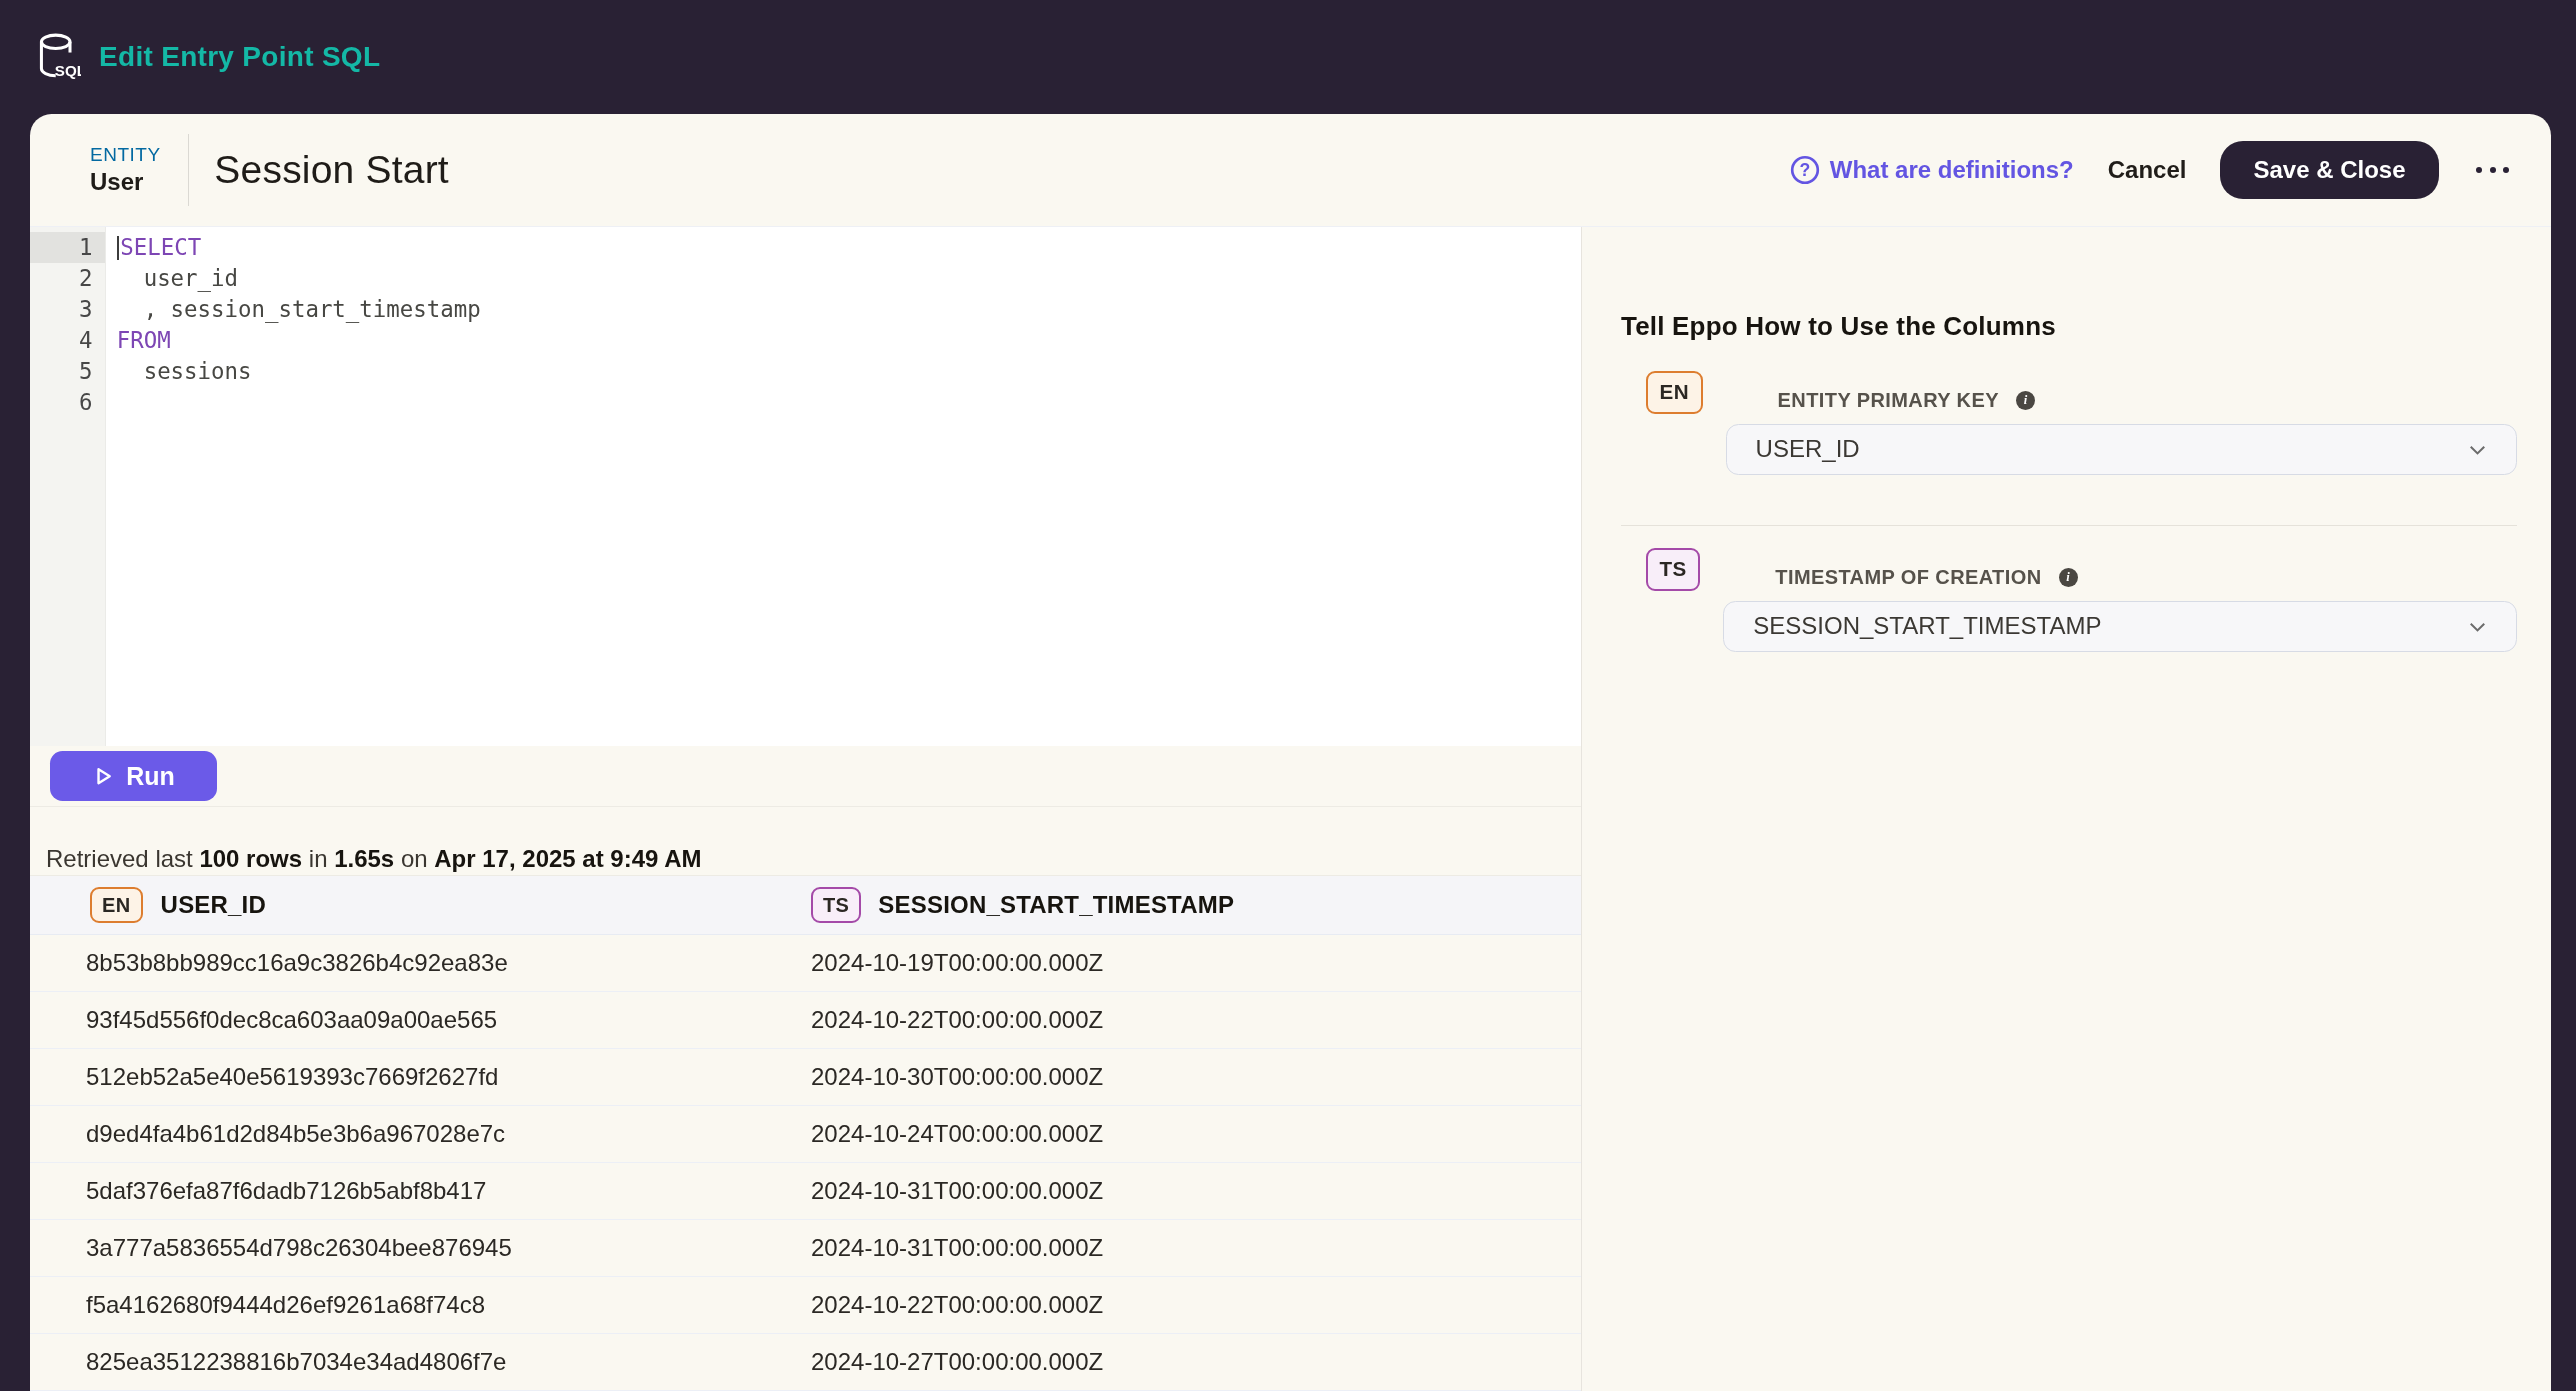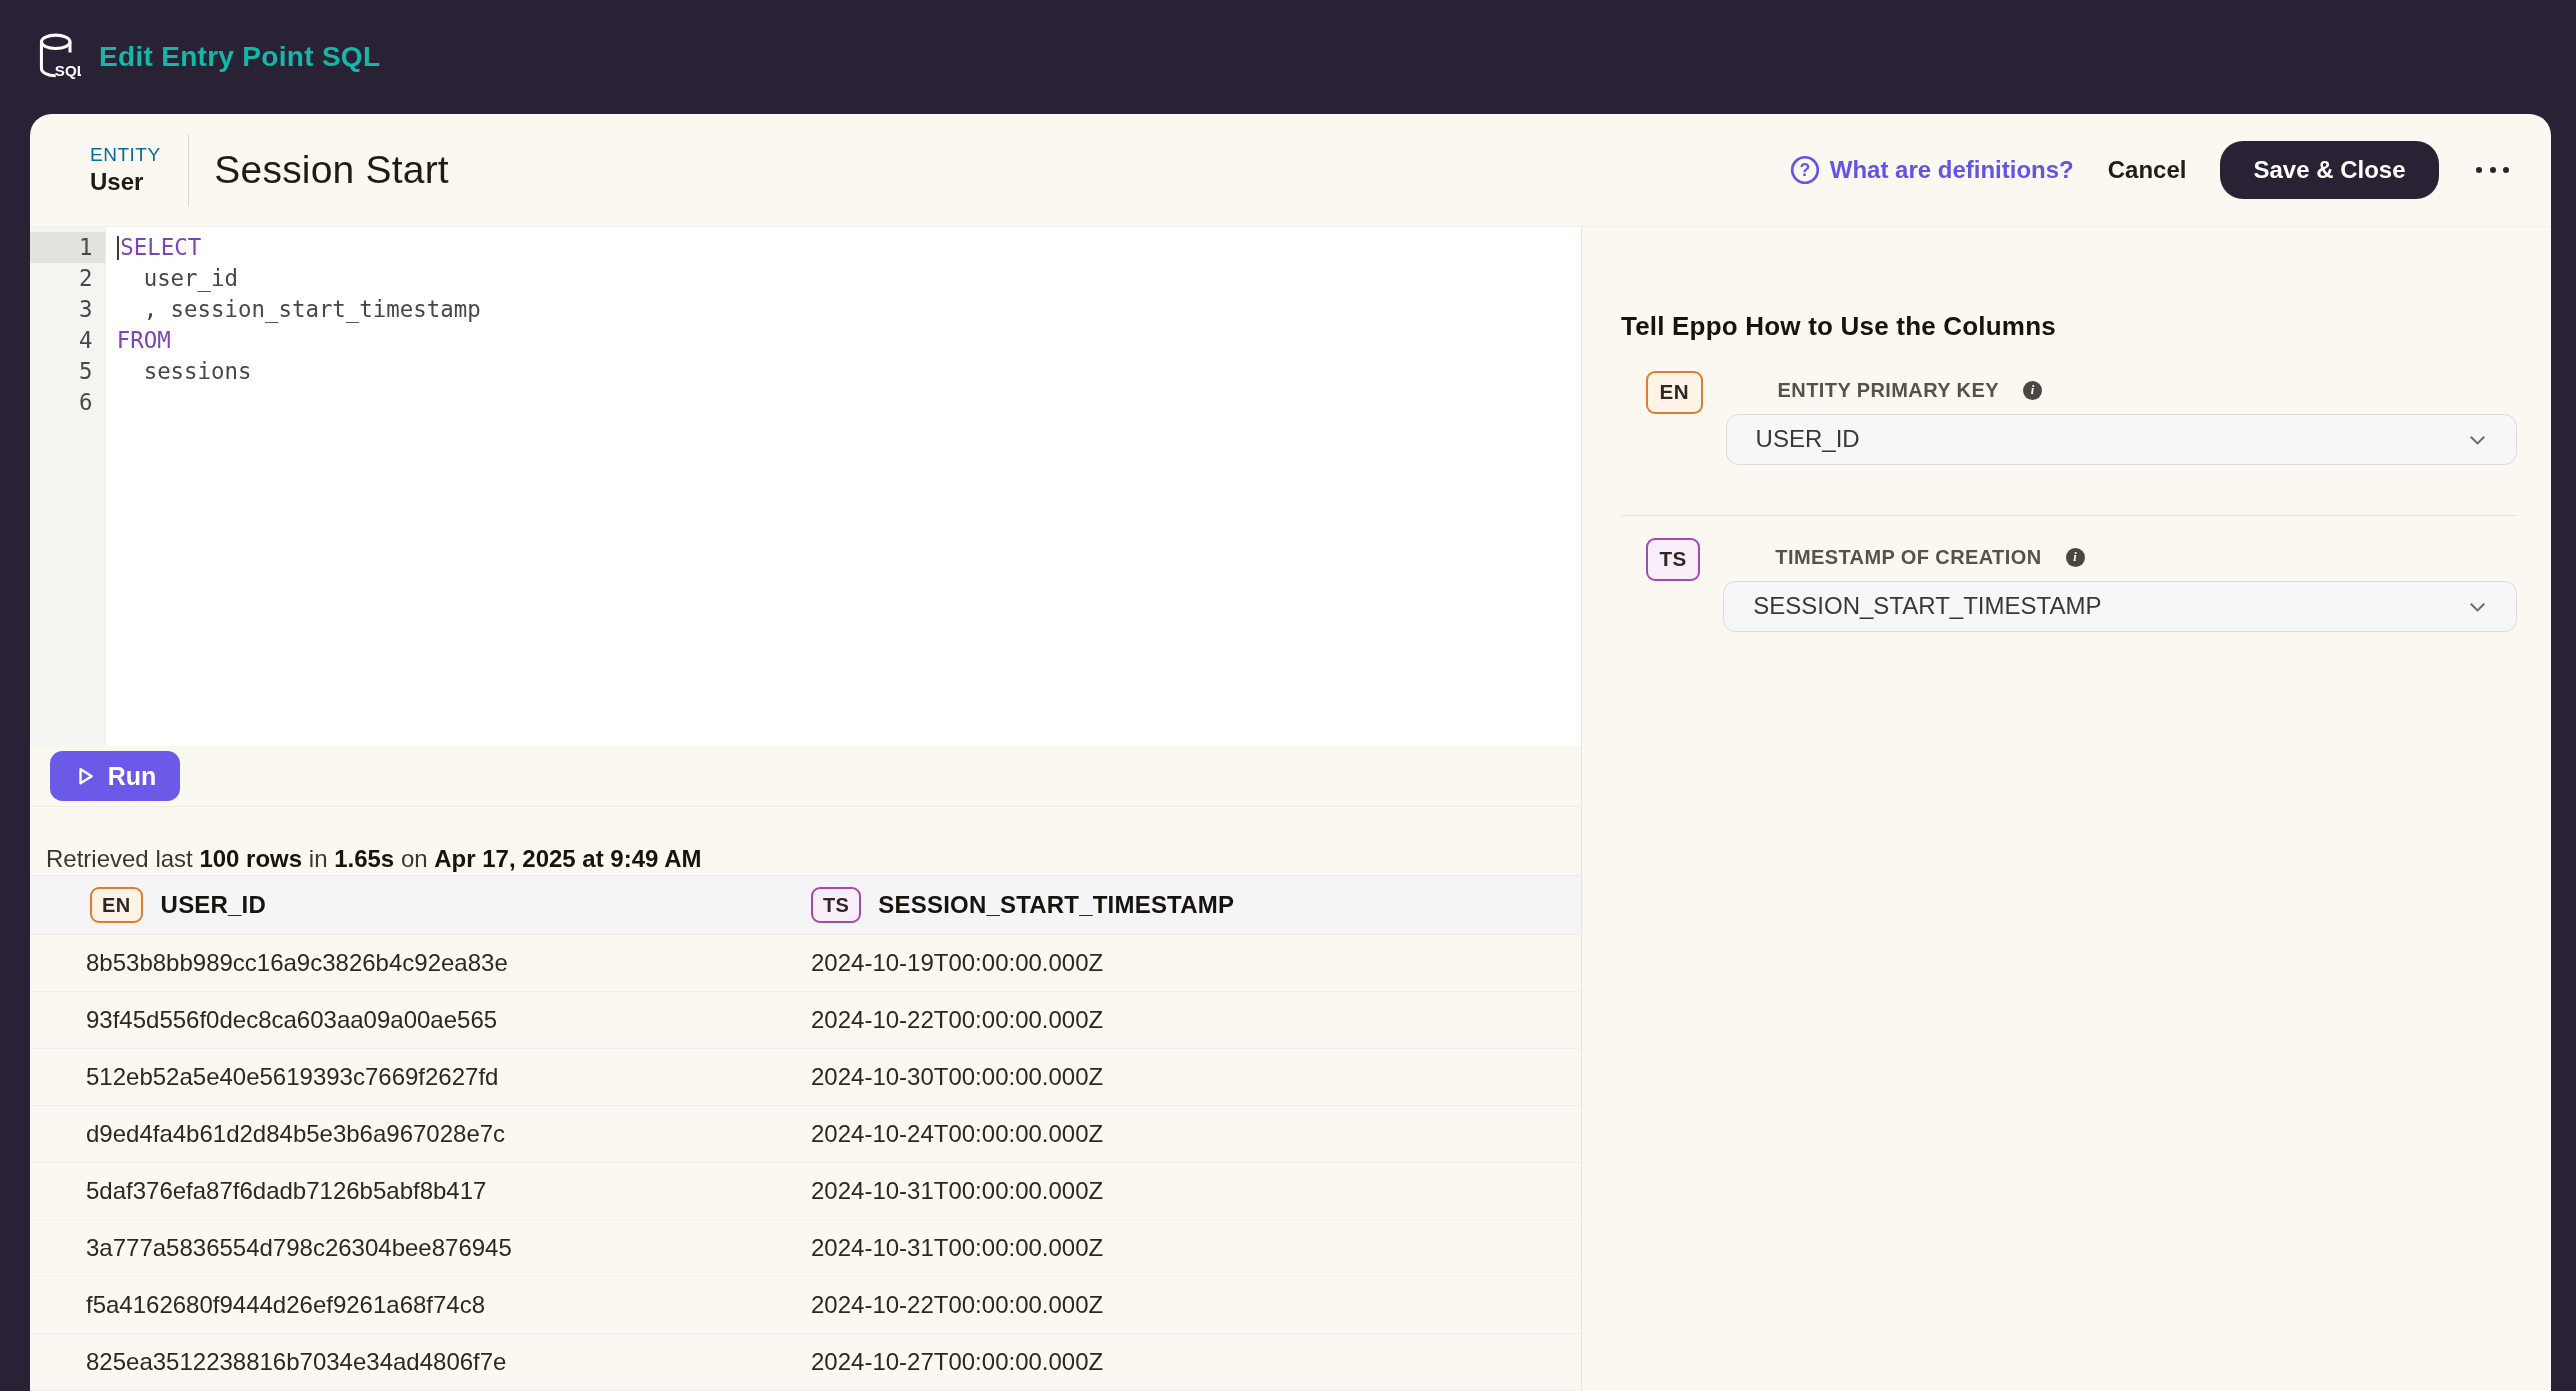--- a/index.html
+++ b/index.html
@@ -68,21 +68,21 @@
   .code-line { white-space: pre; min-height: 31px; }
   .code-line .keyword { color: #7d46b4; }
   .code-line .plain { color: #474743; }
   .cursor { display: inline-block; width: 2.7px; height: 24px; background: #3c3c3c; vertical-align: text-bottom; margin-right: 0.9px; }
 
   
   .run-band { height: 61px; flex: 0 0 61px; border-bottom: 1.8px solid #edebe4;
     display: flex; align-items: center; padding-left: 20px; }
   .run-btn {
     display: flex; align-items: center; justify-content: center; gap: 11.6px;
-    width: 130px; height: 50px; border-radius: 12.5px; border: none; cursor: pointer;
+    width: 167px; height: 50px; border-radius: 12.5px; border: none; cursor: pointer;
     background: #6b5ae8; color: #ffffff; font-size: 25px; font-weight: bold; font-family: inherit;
   }
 
   
   .status-band { height: 69px; flex: 0 0 69px; border-bottom: 1.8px solid #edebe4;
     display: flex; align-items: center; padding-left: 16px; }
   .status-text { font-size: 24px; color: #3a3630; margin-top: 35px; }
   .status-text b { color: #17140f; }
 
   
@@ -105,21 +105,21 @@
 
   
   .panel-heading { margin-top: 84px; font-size: 26px; font-weight: bold; color: #17140f; letter-spacing: 0.2px; }
   .field-block { display: flex; margin-top: 29px; }
   .field-block .badge-lg { margin-left: 25px; flex: 0 0 auto; border: 2.7px solid; border-radius: 9px;
     align-self: flex-start; font-size: 20.6px; font-weight: bold; color: #2b2723;
     padding: 9px 11.6px; line-height: 1; letter-spacing: 0.4px; }
   .badge-lg.entity { border-color: #dd7d2f; background: #fdf3e7; }
   .badge-lg.timestamp { border-color: #a44aa8; background: #f8eef9; }
   .field-main { flex: 1; margin-left: 23px; }
-  .field-label-row { display: flex; align-items: center; gap: 24px; margin-left: 9px; margin-top: 8px; padding-left: 43px; }
+  .field-label-row { display: flex; align-items: center; gap: 17px; margin-left: 9px; margin-top: 18px; padding-left: 43px; }
   .field-label { font-size: 20px; font-weight: bold; color: #56524b; letter-spacing: 0.4px; }
   .info-icon { width: 19px; height: 19px; border-radius: 50%; background: #4a4742; color: #ffffff;
     font-size: 12.5px; font-weight: bold; display: flex; align-items: center; justify-content: center;
     font-family: "Liberation Serif", serif; font-style: italic; }
   .dropdown { margin-top: 11.6px; height: 51px; border: 1.8px solid #d7dbe5; border-radius: 12.5px;
     background: #f7f7f9; display: flex; align-items: center; justify-content: space-between;
     padding: 0 25px 0 29px; cursor: pointer; }
   .dropdown-value { font-size: 24px; color: #3b3833; }
   .panel-divider { border: none; border-top: 1.8px solid #e5e2da; margin-top: 50px; }
   .field-block.second { margin-top: 22.4px; }

